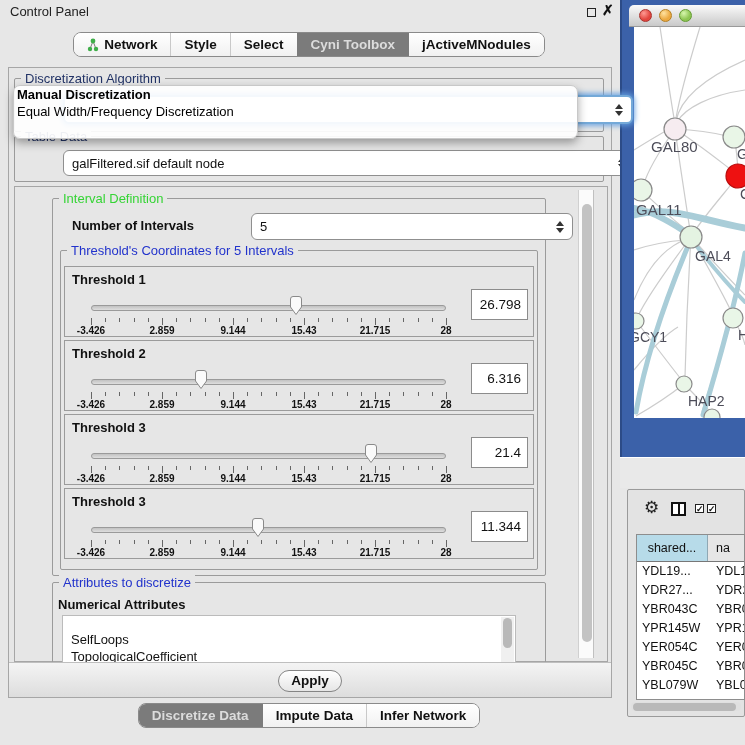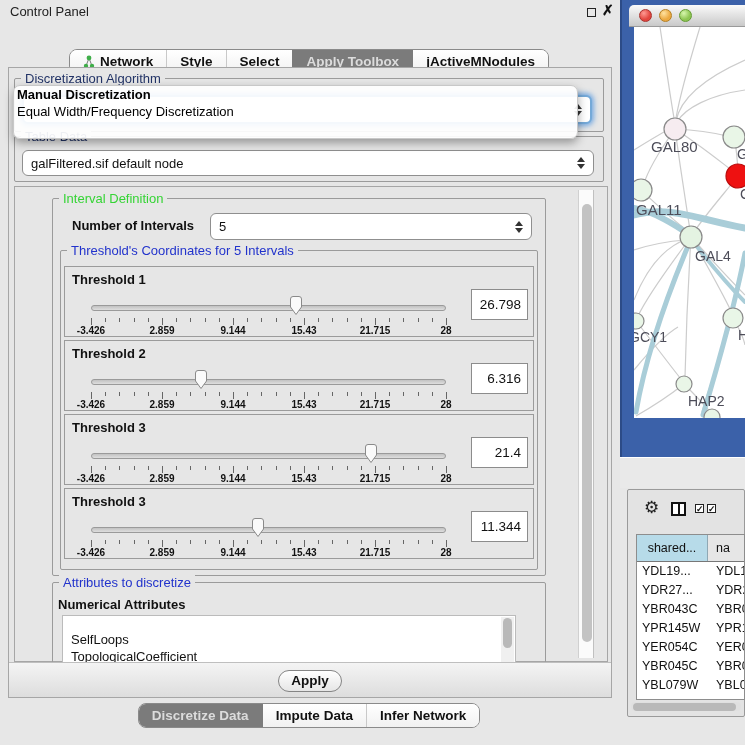--- a/index.html
+++ b/index.html
@@ -8,21 +8,21 @@
   .abs { position:absolute; }
   #stage { position:relative; width:745px; height:745px; }
 
   
   #cp-titlebar { left:0; top:0; width:618px; height:24px; }
   #cp-title { left:10px; top:4px; font-size:13px; color:#222; }
   #float-btn { left:587px; top:8px; width:9px; height:9px; border:1.5px solid #222; background:transparent; }
   #close-btn { left:602px; top:2px; font-size:14px; font-weight:bold; color:#111; }
 
   .tabwrap { left:0; width:618px; display:flex; justify-content:center; }
-  #top-tabs { top:49px; }
+  #top-tabs { top:32px; }
   #bottom-tabs { top:703px; }
   .tabgroup { display:flex; border:1px solid #8a8a8a; border-radius:8px; overflow:hidden; background:#fcfcfc; height:25px; }
   .tab { display:flex; align-items:center; gap:5px; padding:0 13px; font-size:13.5px; font-weight:bold;
     background:linear-gradient(#ffffff,#f1f1f1); color:#111; cursor:default; white-space:nowrap; }
   .tab + .tab { border-left:1px solid #c9c9c9; }
   .tab.selected { background:#7b7b7b; color:#dcdcdc; border-left-color:#7b7b7b; }
   .tab.selected + .tab { border-left-color:#7b7b7b; }
 
   
   .panelbox { border:1px solid #a6a6a6; background:#e6e6e6; }
@@ -31,21 +31,21 @@
   .group > .grouplabel { position:absolute; top:-8px; left:6px; background:#e6e6e6; padding:0 4px;
     font-size:13px; white-space:nowrap; }
   .navy  { color:#223366; }
   .green { color:#35d435; }
   .blue  { color:#2233cc; }
 
   #algo-group   { left:14px; top:78px;  width:590px; height:54px; }
   #table-group  { left:14px; top:136px; width:590px; height:46px; }
 
   .combo { position:absolute; background:#ffffff; border:1px solid #8f8f8f; border-radius:6px;
-    font-size:13px; display:flex; align-items:center; padding:0 8px; color:#111; }
+    font-size:13px; display:flex; align-items:center; padding:0 8px; color:#111;margin-left:41px; }
   .combo .val { flex:1; overflow:hidden; white-space:nowrap; }
   .spinner { display:flex; flex-direction:column; gap:2px; align-items:center; }
   .spinner i { display:block; width:0; height:0; border-left:4px solid transparent; border-right:4px solid transparent; }
   .spinner .up { border-bottom:5px solid #333; }
   .spinner .dn { border-top:5px solid #333; }
 
   #algo-combo { left:22px; top:95px; width:570px; height:29px; border:2px solid #74a9d8;
     box-shadow:0 0 5px 2px rgba(100,160,225,.85); z-index:1; }
 
   
@@ -147,21 +147,21 @@
           </svg>
           <span>Network</span>
         </div>
         <div class="tab">
           <span>Style</span>
         </div>
         <div class="tab">
           <span>Select</span>
         </div>
         <div class="tab selected">
-          <span>Apply Toolbox</span>
+          <span>Cyni Toolbox</span>
         </div>
         <div class="tab">
           <span>jActiveMNodules</span>
         </div>
       </div>
   </div>
 
   <div class="abs panelbox" id="outer-panel"></div>
 
   <div class="group" id="algo-group">

